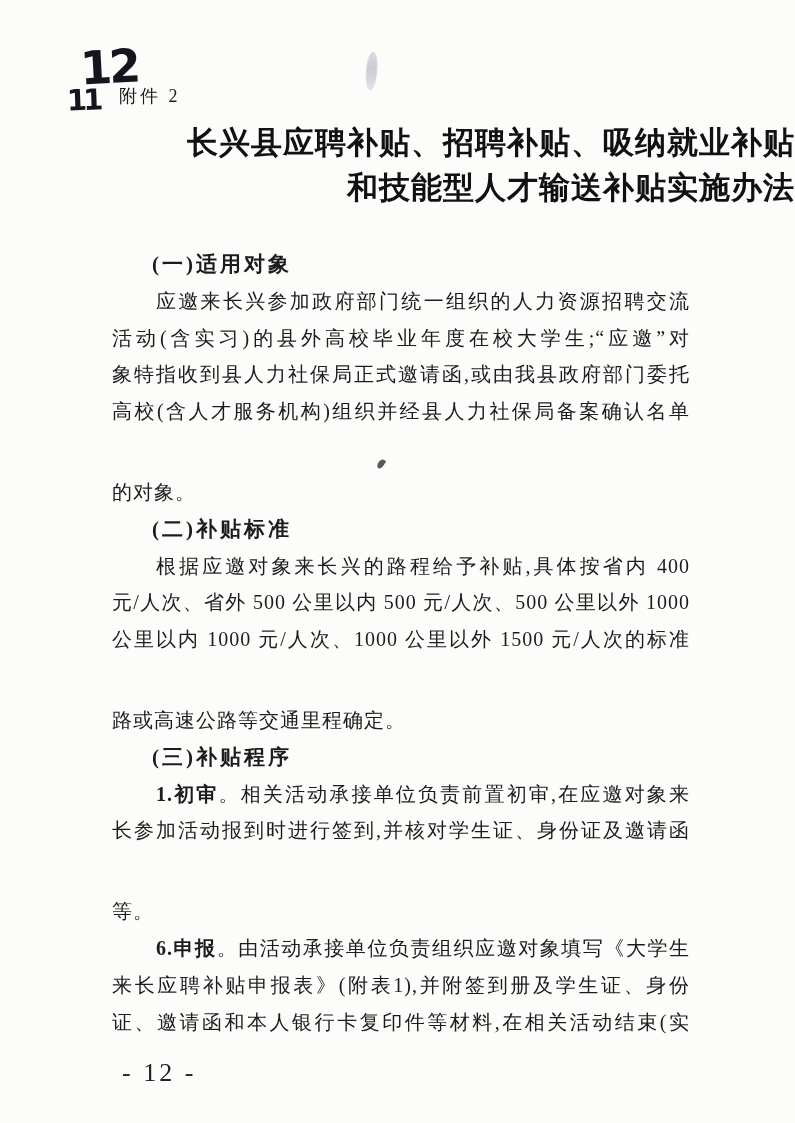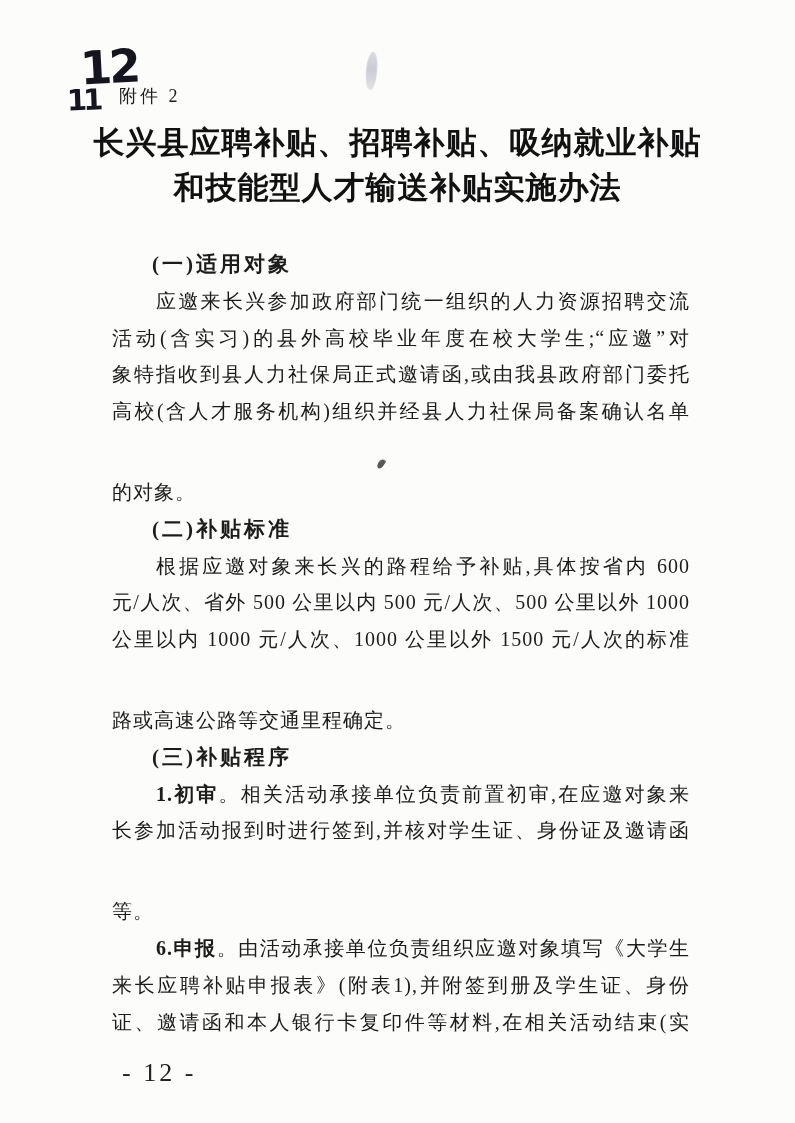--- a/index.html
+++ b/index.html
@@ -44,21 +44,21 @@
     position:absolute;left:119px;top:84px;
     font-size:18px;letter-spacing:3px;
   }
   .title{
     position:absolute;left:0;right:0;top:120px;margin:0;
     text-align:center;
     font-family:"Liberation Sans","DejaVu Sans",sans-serif;
     font-weight:700;font-size:31px;line-height:45px;
     letter-spacing:1px;color:#111;
   }
-  .title span{display:block;}
+  .title span{display:block;text-align:right;}
   .content{
     position:absolute;left:112px;top:246px;width:578px;
     font-size:20px;
   }
   .ln{
     line-height:36.8px;height:36.8px;
     text-align:justify;text-align-last:justify;
     letter-spacing:1px;
   }
   .ln.h1{
@@ -98,21 +98,21 @@
   </h1>
 
   <div class="content">
     <div class="ln h2">(一)适用对象</div>
     <div class="ln first">应邀来长兴参加政府部门统一组织的人力资源招聘交流</div>
     <div class="ln full">活动(含实习)的县外高校毕业年度在校大学生;“应邀”对</div>
     <div class="ln full">象特指收到县人力社保局正式邀请函,或由我县政府部门委托</div>
     <div class="ln full">高校(含人才服务机构)组织并经县人力社保局备案确认名单</div>
     <div class="ln end">的对象。</div>
     <div class="ln h2">(二)补贴标准</div>
-    <div class="ln first">根据应邀对象来长兴的路程给予补贴,具体按省内 600</div>
+    <div class="ln first">根据应邀对象来长兴的路程给予补贴,具体按省内 400</div>
     <div class="ln full">元/人次、省外 500 公里以内 500 元/人次、500 公里以外 1000</div>
     <div class="ln full">公里以内 1000 元/人次、1000 公里以外 1500 元/人次的标准</div>
     <div class="ln end">路或高速公路等交通里程确定。</div>
     <div class="ln h2">(三)补贴程序</div>
     <div class="ln first"><b>1.初审</b><span>。相关活动承接单位负责前置初审,在应邀对象来</span></div>
     <div class="ln full">长参加活动报到时进行签到,并核对学生证、身份证及邀请函</div>
     <div class="ln end">等。</div>
     <div class="ln first"><b>6.申报</b><span>。由活动承接单位负责组织应邀对象填写《大学生</span></div>
     <div class="ln full">来长应聘补贴申报表》(附表1),并附签到册及学生证、身份</div>
     <div class="ln full">证、邀请函和本人银行卡复印件等材料,在相关活动结束(实</div>

